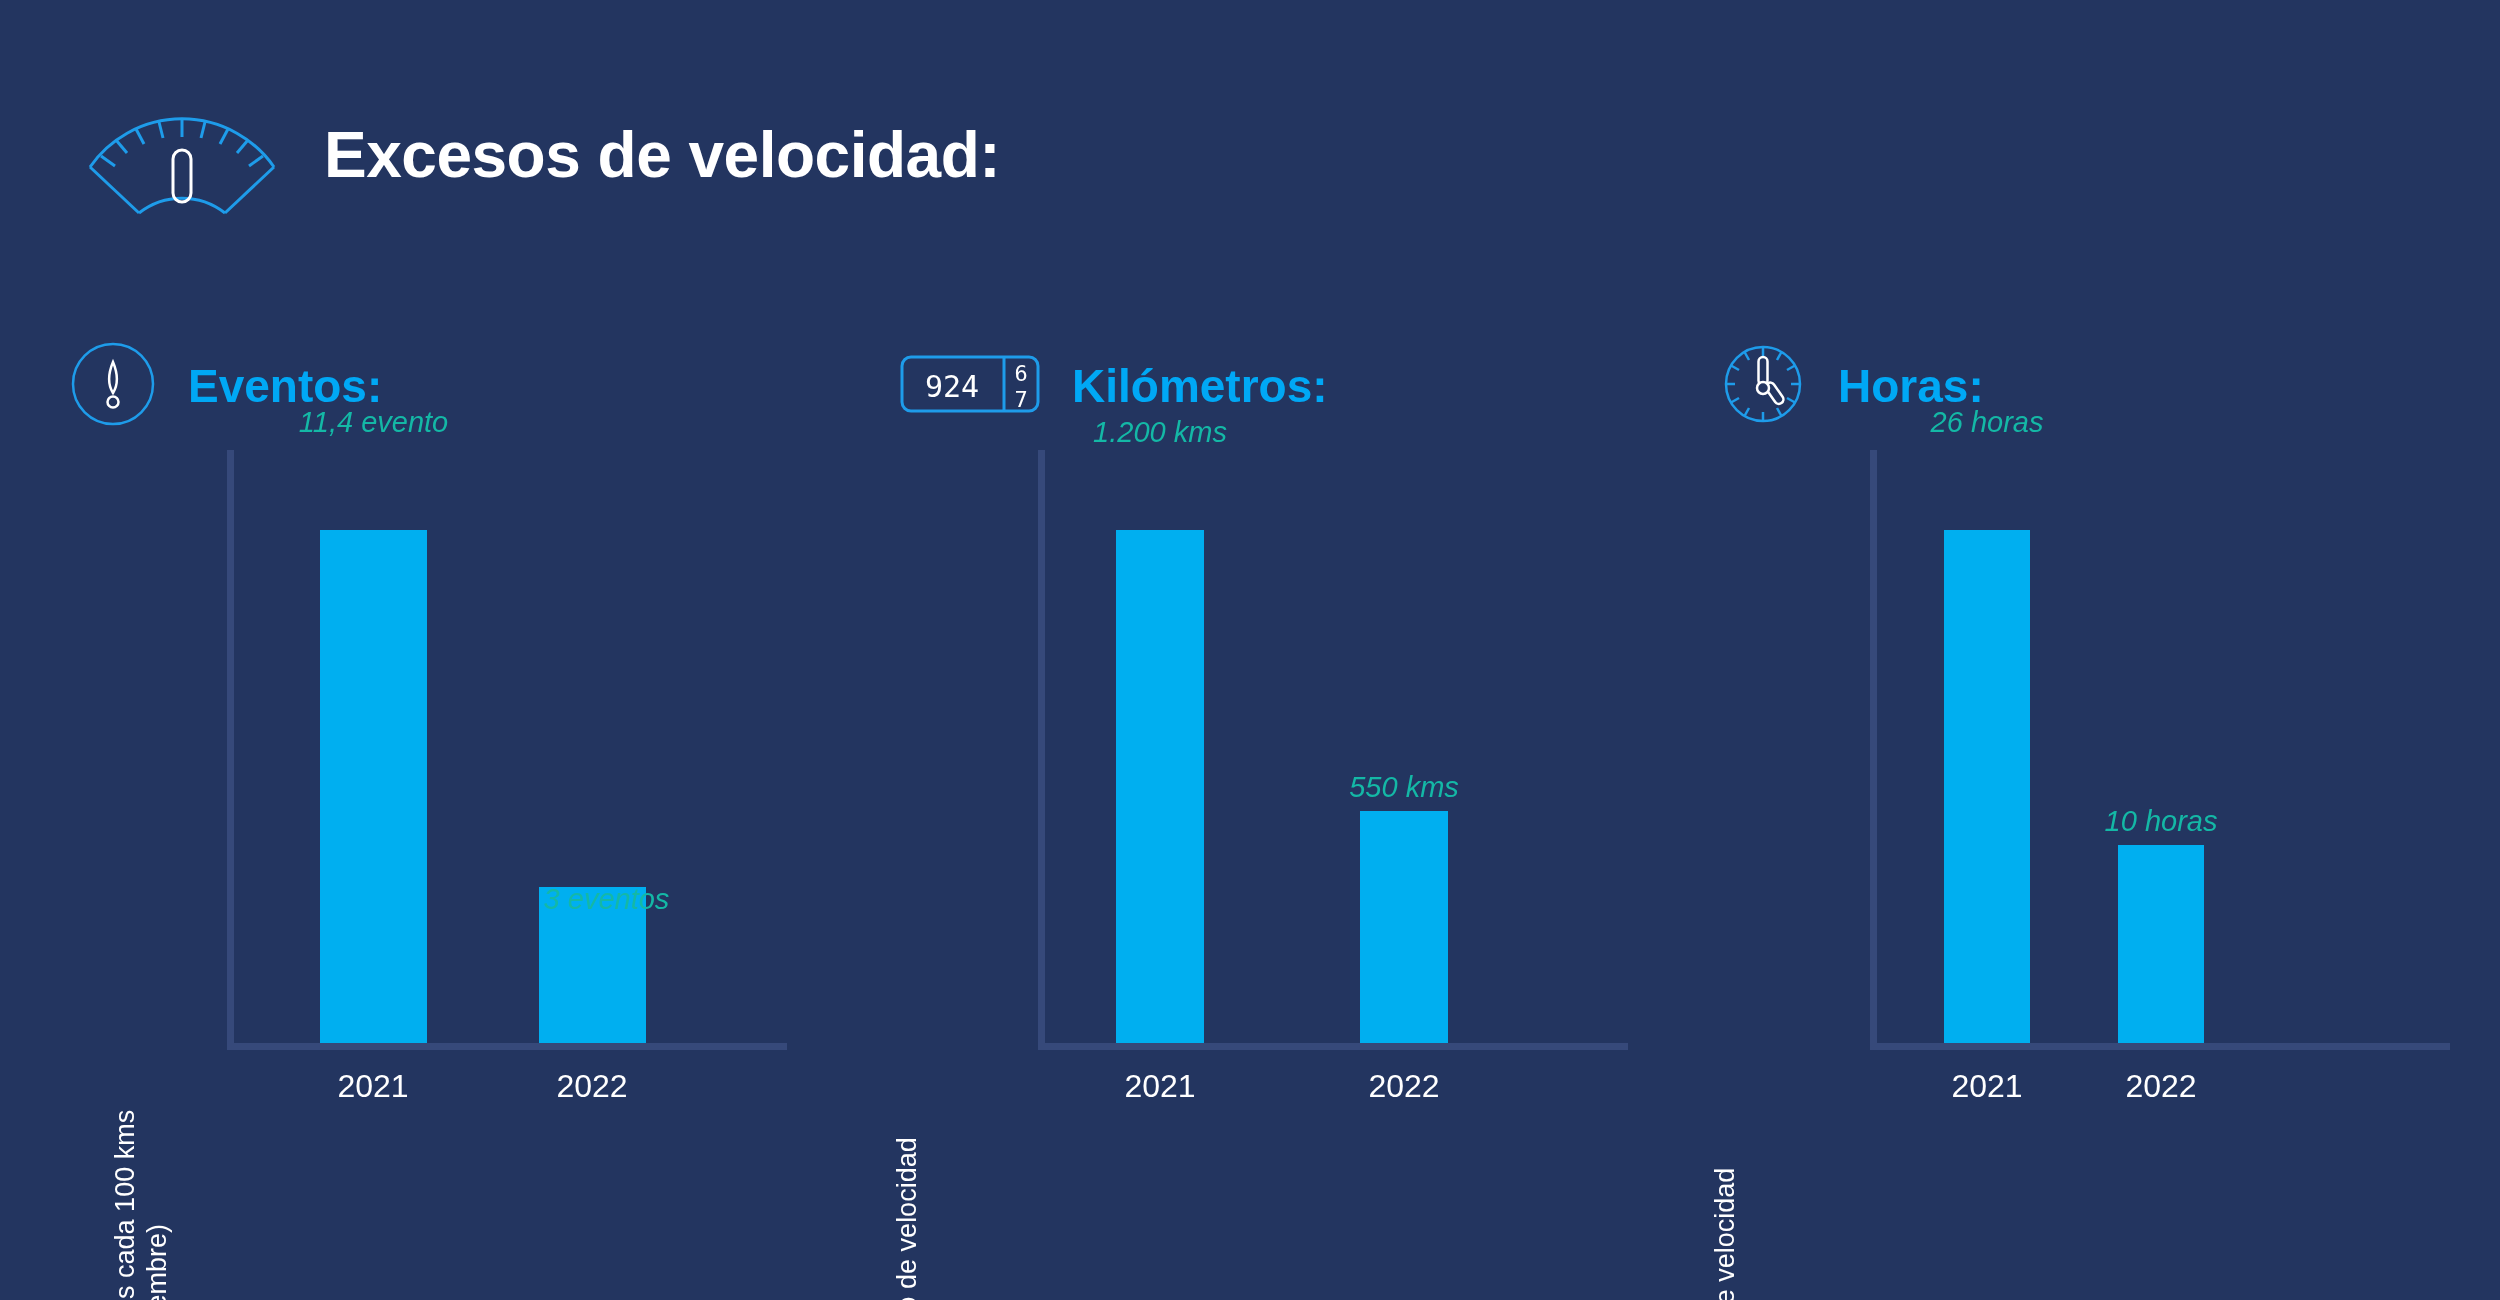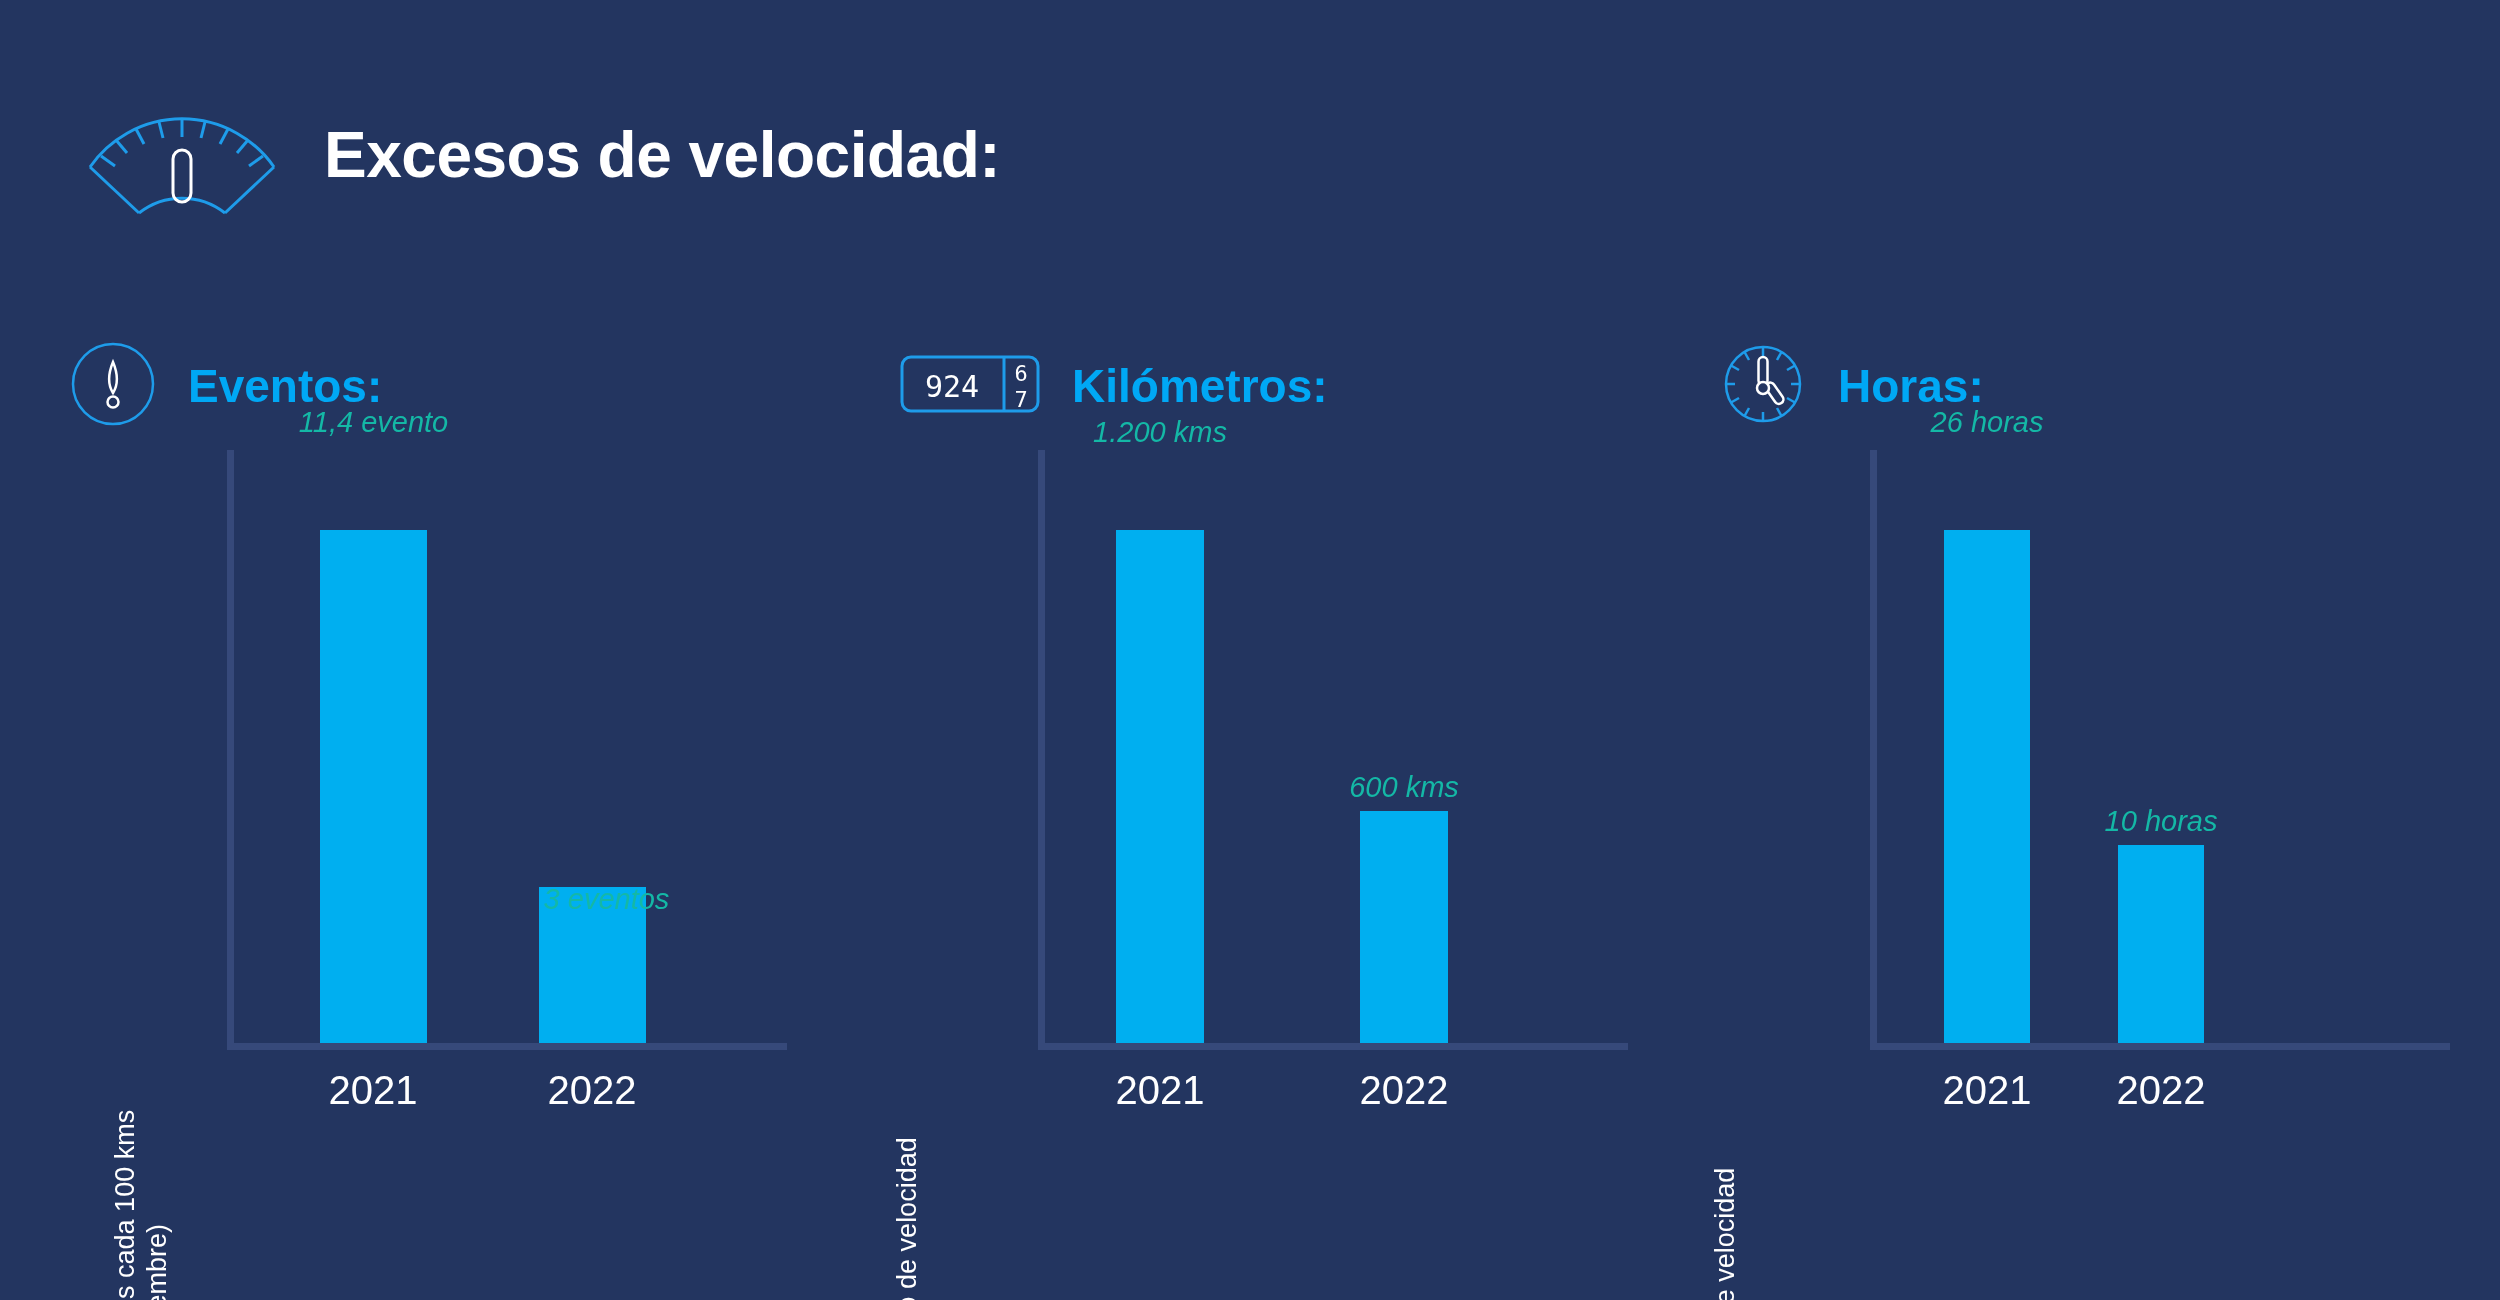--- a/index.html
+++ b/index.html
@@ -122,21 +122,21 @@
     color: #14b8a6;
     font-size: 29px;
     white-space: nowrap;
     text-align: center;
     line-height: 1;
     font-style: italic;
   }
   .x-tick {
     position: absolute;
     color: #ffffff;
-    font-size: 40px;
+    font-size: 32px;
     white-space: nowrap;
     text-align: center;
     line-height: 1;
   }
 
   
   .footnote {
     position: absolute;
     left: 75px;
     top: 1175px;
@@ -226,21 +226,21 @@
 (Septiembre)</div>
 
       <div class="plot" style="left:138px; width:590px;">
         <div class="y-axis"></div>
         <div class="x-axis" style="width:590px;"></div>
 
         <div class="bar" style="left:78px; width:88px; height:513px;"></div>
         <div class="bar-value" style="left:22px; top:-42px; width:200px;margin-top:10px;">1.200 kms</div>
 
         <div class="bar" style="left:322px; width:88px; height:232px;"></div>
-        <div class="bar-value" style="left:266px; top:323px; width:200px;">600 kms</div>
+        <div class="bar-value" style="left:266px; top:323px; width:200px;">550 kms</div>
 
         <div class="x-tick" style="left:22px; top:620px; width:200px;">2021</div>
         <div class="x-tick" style="left:266px; top:620px; width:200px;">2022</div>
       </div>
     </div>
   </div>
 
   <div class="panel panel-horas">
     <div class="panel-head">
       <span class="panel-icon">

